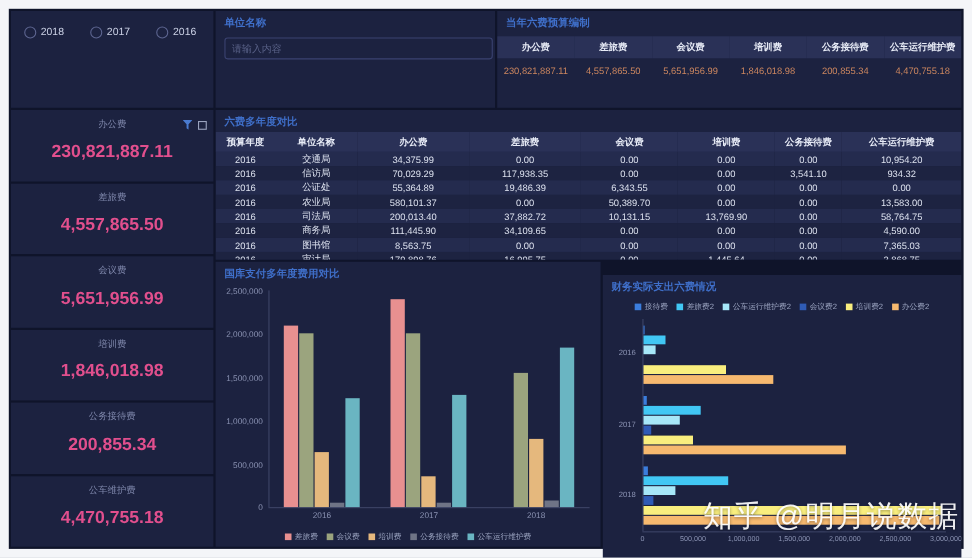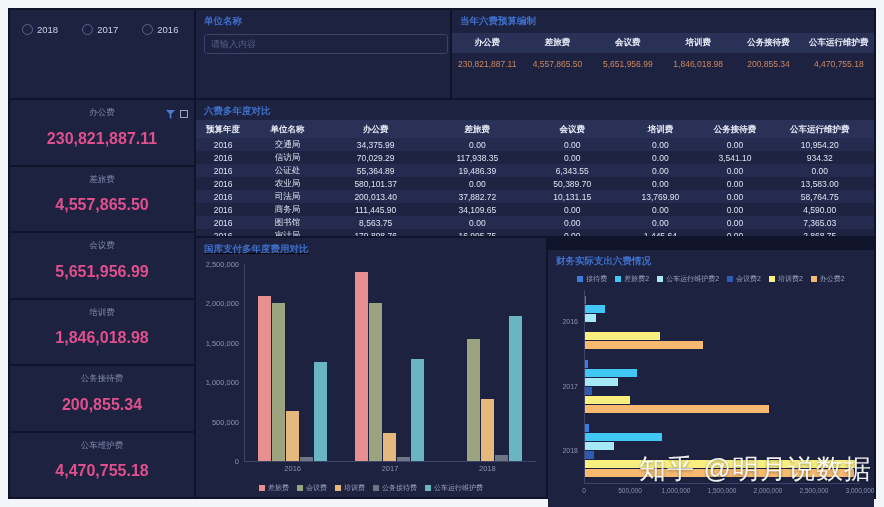--- a/index.html
+++ b/index.html
@@ -32,21 +32,21 @@
   .kpi-icons{position:absolute;right:6px;top:5px;display:flex;gap:5px;align-items:center;}
   .sq-icon{width:6px;height:6px;border:1px solid #9aa3bf;}
   
   .p-table{left:188px;top:92px;width:678px;height:136px;}
   .ctable{width:100%;border-collapse:collapse;table-layout:fixed;}
   .ctable th{background:#2a3157;color:#e8ecf7;font-size:8.5px;font-weight:bold;height:16px;line-height:9px;padding:1px 2px;}
   .ctable td{color:#dde2ef;font-size:8.5px;text-align:center;height:13px;padding:0 2px;white-space:nowrap;overflow:hidden;}
   .ctable tr.alt{background:#242b4e;}
   .ctable tr.base{background:#1d2341;}
   
-  .p-chart-mid{left:188px;top:230px;width:350px;height:259px;text-decoration:underline;}
+  .p-chart-mid{left:188px;top:230px;width:350px;height:259px;}
   .p-chart-right{left:540px;top:230px;width:326px;height:259px;margin-top:12px;}
   .bar{position:absolute;}
   .vline{position:absolute;width:1px;background:#3d4467;}
   .hline{position:absolute;height:1px;background:#3d4467;}
   .ytick,.xtick,.cattick{position:absolute;font-size:7.5px;color:#8b93b3;}
   .ytick{text-align:right;}
   .xtick{text-align:center;}
   .cattick{text-align:right;}
   .legend{position:absolute;left:0;right:0;display:flex;justify-content:center;gap:8px;align-items:center;}
   .litem{display:flex;align-items:center;gap:3px;}

